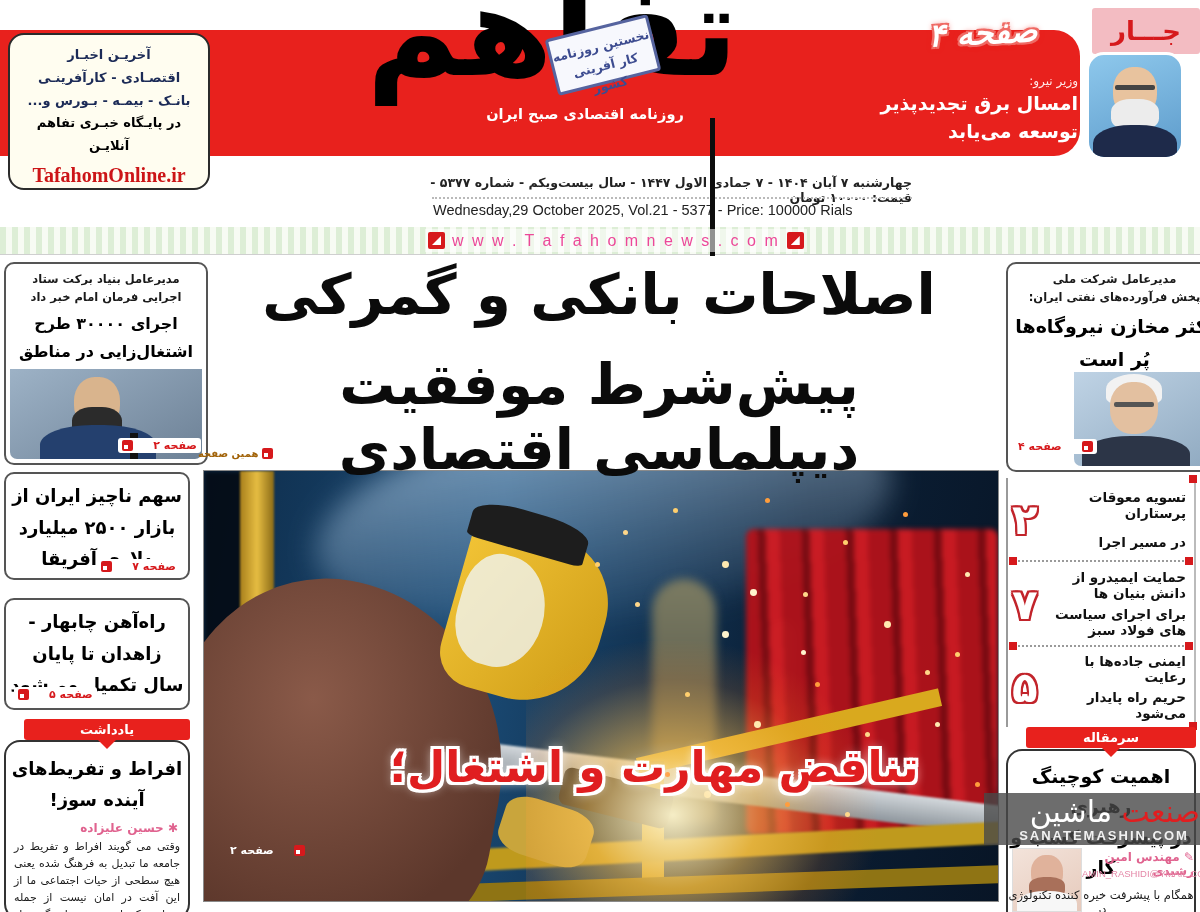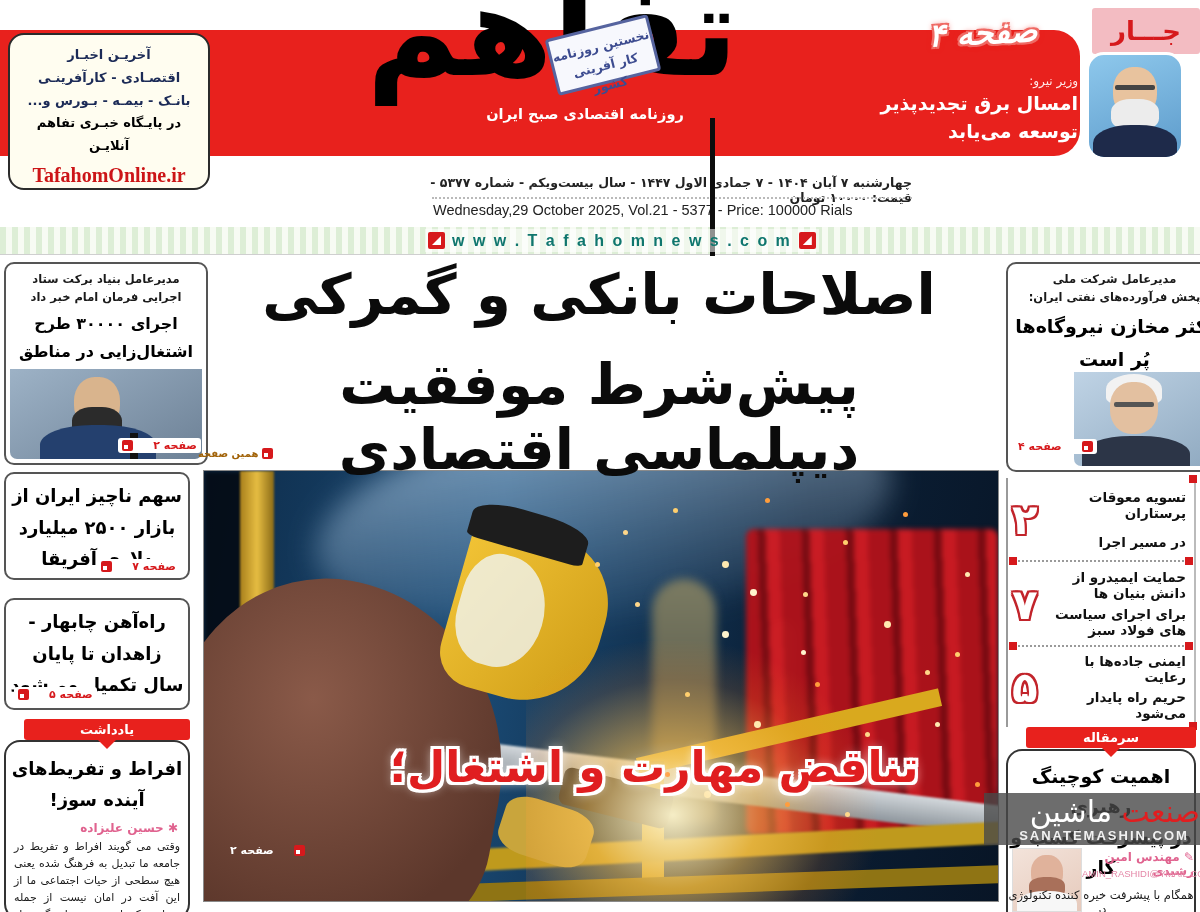--- a/index.html
+++ b/index.html
@@ -38,21 +38,21 @@
   .p-extra{position:absolute;}
 
   
   .date-fa{left:430px;top:175px;width:482px;text-align:right;font-size:12.5px;font-weight:bold;color:#222;}
   .dotted-sep{left:432px;top:197px;width:480px;border-top:2px dotted #b9b9b9;}
   .date-en{left:433px;top:202px;font-size:14.5px;color:#222;font-family:"Liberation Sans",sans-serif;}
   .green-bar{left:0;top:227px;width:1200px;height:27px;border-bottom:1px solid #cfcfcf;
     background:repeating-linear-gradient(90deg,#ddeed6 0 6px,#f7fbf3 6px 12px);}
   .url-bar{left:425px;top:229px;height:23px;display:flex;align-items:center;gap:7px;z-index:5;
     background:rgba(255,255,255,.55);padding:0 3px;}
-  .url-text{color:#0f766e;font-weight:bold;font-size:16px;letter-spacing:2px;
+  .url-text{color:#ec4899;font-weight:normal;font-size:16px;letter-spacing:2px;
     font-family:"Liberation Sans",sans-serif;}
   .url-sq{width:17px;height:17px;background:#d6191c;position:relative;border-radius:2px;}
   .url-sq::after{content:"";position:absolute;left:4px;top:4px;right:4px;bottom:4px;background:#fff;
     clip-path:polygon(0 100%,100% 0,100% 100%);}
 
   
   .story-box{border:2px solid #555;border-radius:10px;background:#fff;box-sizing:border-box;text-align:center;}
   .kicker{font-size:11.5px;font-weight:bold;color:#1a1a1a;line-height:1.55;padding:7px 6px 0;}
   .box-headline{font-size:17px;font-weight:bold;color:#000;line-height:1.75;padding:3px 4px 0;}
   .chip{display:inline-flex;align-items:center;gap:20px;background:#fff;border-radius:3px;

